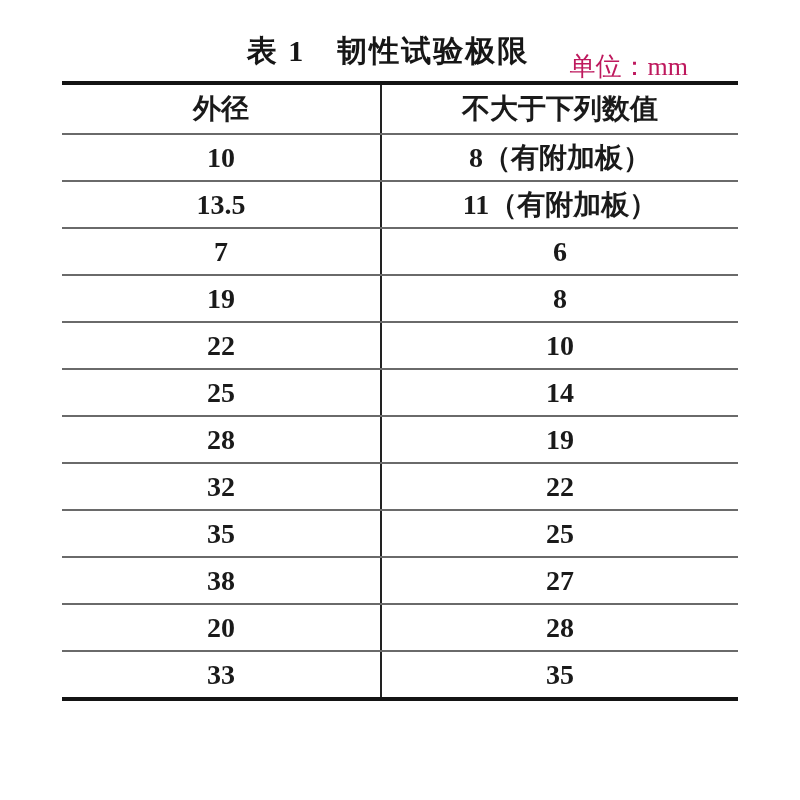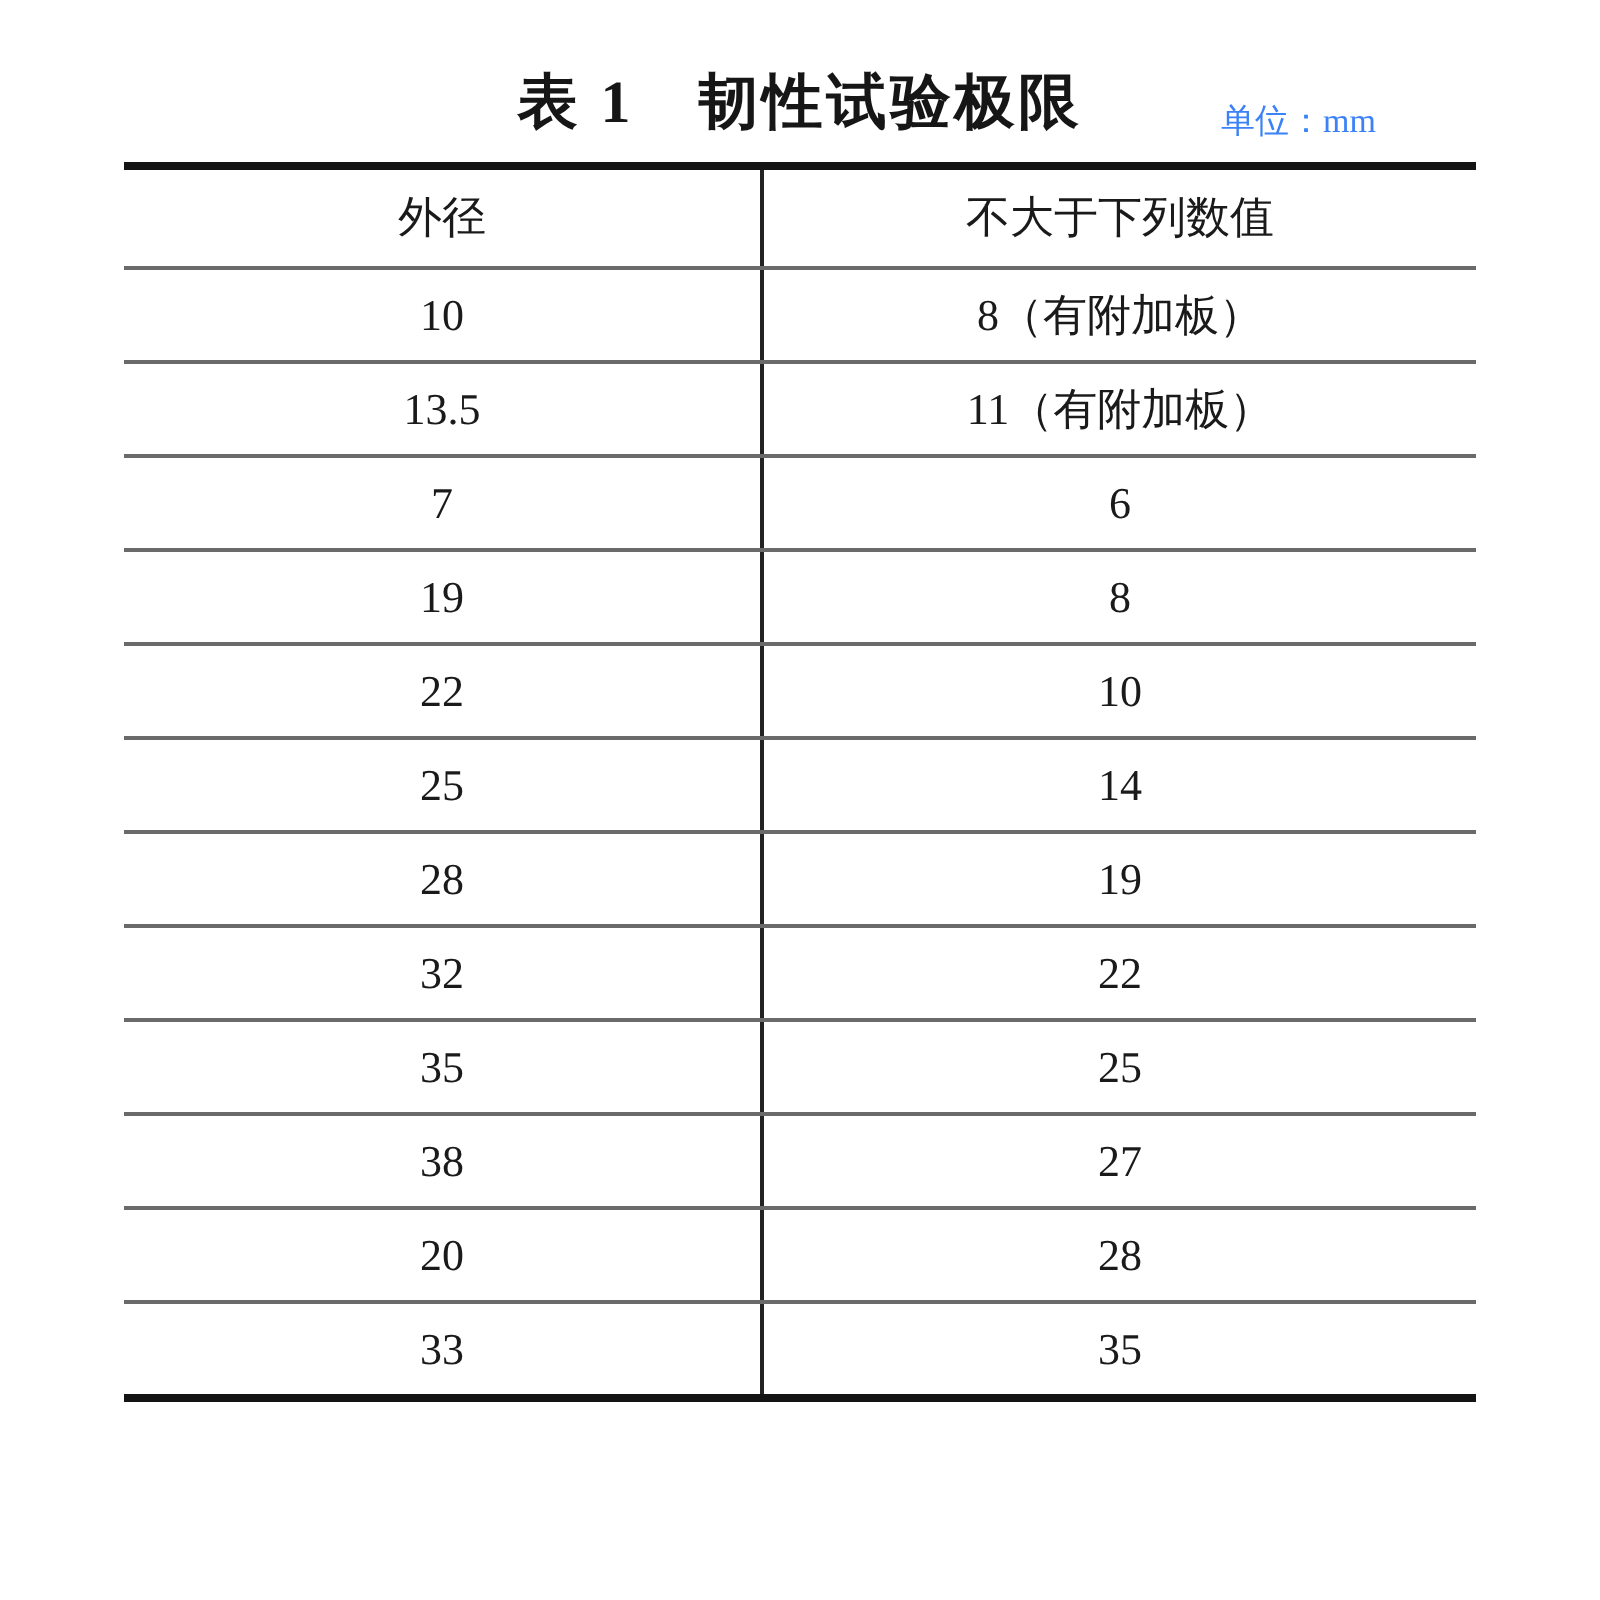--- a/index.html
+++ b/index.html
@@ -12,54 +12,54 @@
     width: 800px;
     height: 800px;
     background: #ffffff;
     font-family: "Liberation Serif", "DejaVu Serif", serif;
     color: #1c1c1c;
     overflow: hidden;
   }
   .caption-title {
     position: absolute;
     top: 31px;
-    left: 62px;
+    left: 50px;
     width: 676px;
     text-align: center;
     font-size: 30px;
     font-weight: bold;
     letter-spacing: 2px;
     color: #161616;
     white-space: pre;
   }
   .unit-label {
     position: absolute;
     top: 49px;
     right: 112px;
-    font-size: 17px;
-    color: #3b82f6;
+    font-size: 26px;
+    color: #be185d;
     white-space: pre;
   }
   table.limits {
     position: absolute;
     top: 81px;
     left: 62px;
     width: 676px;
     border-collapse: collapse;
     table-layout: fixed;
     border-top: 4px solid #141414;
     border-bottom: 4px solid #141414;
   }
   table.limits th,
   table.limits td {
     padding: 0;
     text-align: center;
     vertical-align: middle;
-    font-weight: normal;
-    font-size: 22px;
+    font-weight: bold;
+    font-size: 28px;
     color: #1a1a1a;
     border-bottom: 2px solid #6a6a6a;
   }
   table.limits th {
     height: 48px;
   }
   table.limits td {
     height: 45px;
   }
   table.limits th:first-child,

